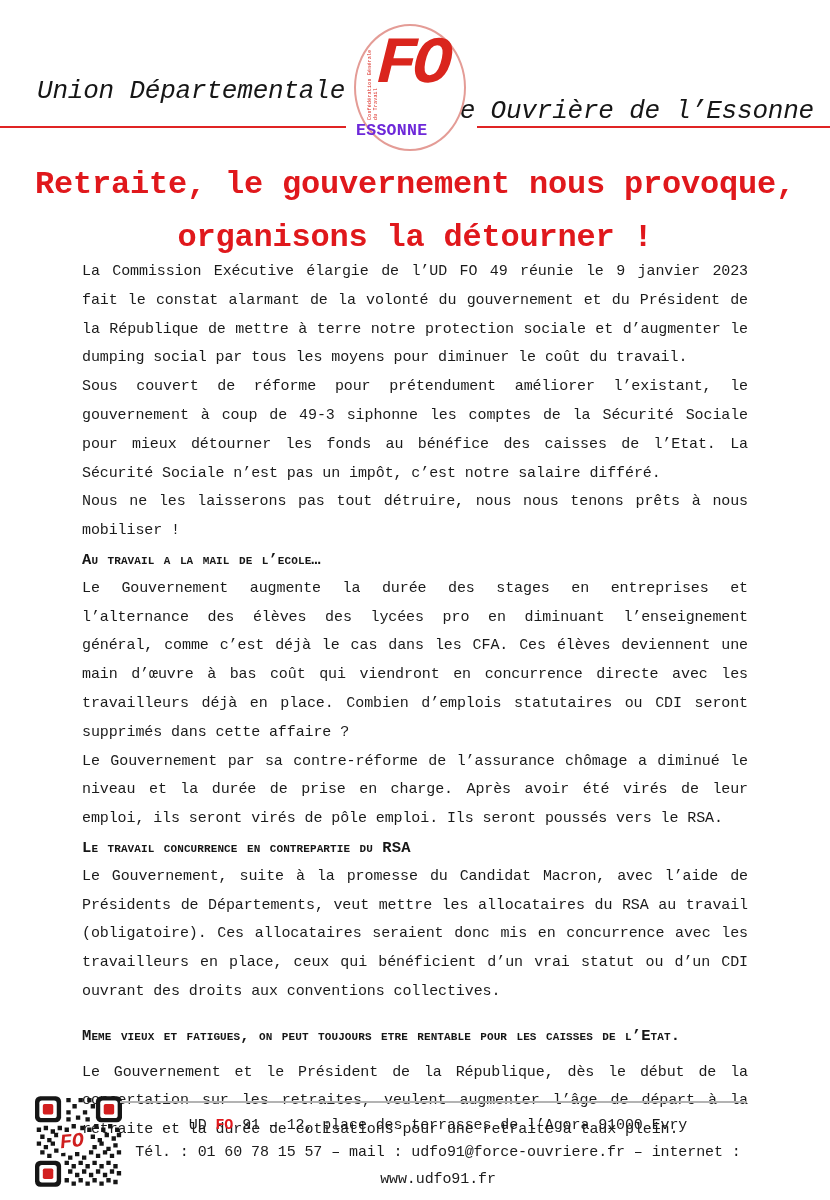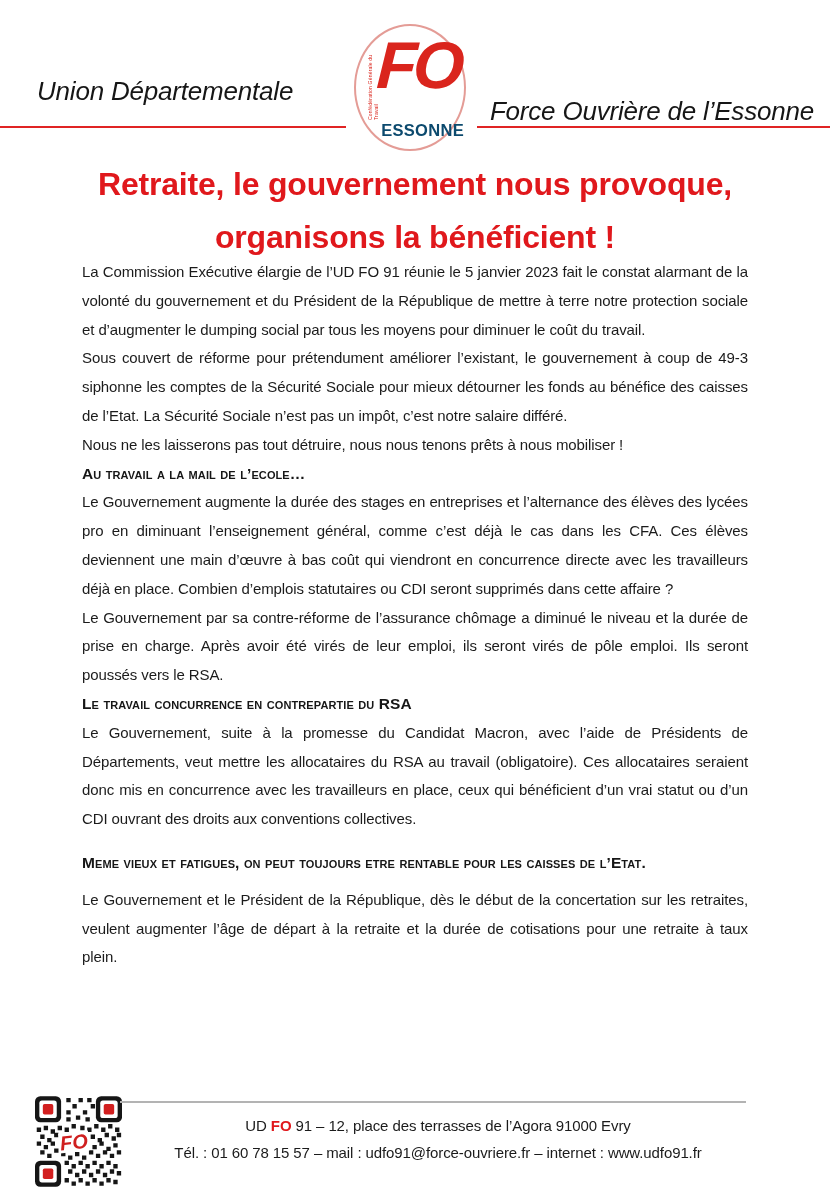--- a/index.html
+++ b/index.html
@@ -1,18 +1,18 @@
 <!DOCTYPE html>
 <html><head>
 <meta charset="utf-8">
 <style>
   html,body{margin:0;padding:0;background:#fff;}
   .page{
     position:relative;width:830px;height:1200px;background:#ffffff;overflow:hidden;
-    font-family:Liberation Sans, sans-serif;color:#1b1b1b;
+    font-family:Liberation Mono, monospace;color:#1b1b1b;
   }
   
   .hdr-title{
     position:absolute;top:76px;font-style:italic;font-size:26px;font-weight:500;
     color:#161616;white-space:nowrap;letter-spacing:-0.2px;
   }
   .hdr-left{left:37px;}
   .hdr-right{right:16px;margin-top:20px;}
   .rule{position:absolute;top:126px;height:2px;background:#e02424;}
   .rule-left{left:0;width:346px;}
@@ -23,22 +23,22 @@
   }
   .logo-fo{
     position:absolute;left:21px;top:6px;font-size:66px;line-height:1;font-weight:bold;
     font-style:italic;color:#da251d;letter-spacing:-4px;transform:skewX(-3deg);
   }
   .logo-vert{
     position:absolute;left:11px;top:22px;height:72px;font-size:5px;color:#da251d;
     writing-mode:vertical-rl;transform:rotate(180deg);overflow:hidden;letter-spacing:0.2px;
   }
   .logo-region{
-    position:absolute;bottom:9px;left:0;width:100%;text-align:right;font-size:16.5px;
-    font-weight:bold;color:#0c4a6e;letter-spacing:0.3px;
+    position:absolute;bottom:9px;left:0;width:100%;text-align:left;font-size:16.5px;
+    font-weight:bold;color:#6d28d9;letter-spacing:0.3px;
   }
   
   .doc-title{
     position:absolute;left:0;width:100%;text-align:center;font-size:32px;font-weight:bold;
     color:#e0181c;letter-spacing:-0.2px;
   }
   .doc-title.l1{top:166px;}
   .doc-title.l2{top:219px;}
   
   .body-text{position:absolute;left:82px;top:258px;width:666px;}
@@ -75,24 +75,24 @@
   <div class="rule rule-left"></div>
   <div class="rule rule-right"></div>
 
   <div class="logo">
     <span class="logo-vert">Confédération Générale du Travail</span>
     <span class="logo-fo">FO</span>
     <span class="logo-region">ESSONNE</span>
   </div>
 
   <div class="doc-title l1">Retraite, le gouvernement nous provoque,</div>
-  <div class="doc-title l2">organisons la bénéficient !</div>
+  <div class="doc-title l2">organisons la détourner !</div>
 
   <div class="body-text">
-    <p>La Commission Exécutive élargie de l’UD FO 91 réunie le 5 janvier 2023 fait le constat alarmant de la volonté du gouvernement et du Président de la République de mettre à terre notre protection sociale et d’augmenter le dumping social par tous les moyens pour diminuer le coût du travail.</p>
+    <p>La Commission Exécutive élargie de l’UD FO 49 réunie le 9 janvier 2023 fait le constat alarmant de la volonté du gouvernement et du Président de la République de mettre à terre notre protection sociale et d’augmenter le dumping social par tous les moyens pour diminuer le coût du travail.</p>
     <p>Sous couvert de réforme pour prétendument améliorer l’existant, le gouvernement à coup de 49-3 siphonne les comptes de la Sécurité Sociale pour mieux détourner les fonds au bénéfice des caisses de l’Etat. La Sécurité Sociale n’est pas un impôt, c’est notre salaire différé.</p>
     <p>Nous ne les laisserons pas tout détruire, nous nous tenons prêts à nous mobiliser !</p>
     <h3>Au travail a la mail de l’ecole…</h3>
     <p>Le Gouvernement augmente la durée des stages en entreprises et l’alternance des élèves des lycées pro en diminuant l’enseignement général, comme c’est déjà le cas dans les CFA. Ces élèves deviennent une main d’œuvre à bas coût qui viendront en concurrence directe avec les travailleurs déjà en place. Combien d’emplois statutaires ou CDI seront supprimés dans cette affaire ?</p>
     <p>Le Gouvernement par sa contre-réforme de l’assurance chômage a diminué le niveau et la durée de prise en charge. Après avoir été virés de leur emploi, ils seront virés de pôle emploi. Ils seront poussés vers le RSA.</p>
     <h3>Le travail concurrence en contrepartie du RSA</h3>
     <p>Le Gouvernement, suite à la promesse du Candidat Macron, avec l’aide de Présidents de Départements, veut mettre les allocataires du RSA au travail (obligatoire). Ces allocataires seraient donc mis en concurrence avec les travailleurs en place, ceux qui bénéficient d’un vrai statut ou d’un CDI ouvrant des droits aux conventions collectives.</p>
     <h3 class="extra-gap">Meme vieux et fatigues, on peut toujours etre rentable pour les caisses de l’Etat.</h3>
     <p>Le Gouvernement et le Président de la République, dès le début de la concertation sur les retraites, veulent augmenter l’âge de départ à la retraite et la durée de cotisations pour une retraite à taux plein.</p>
   </div>

